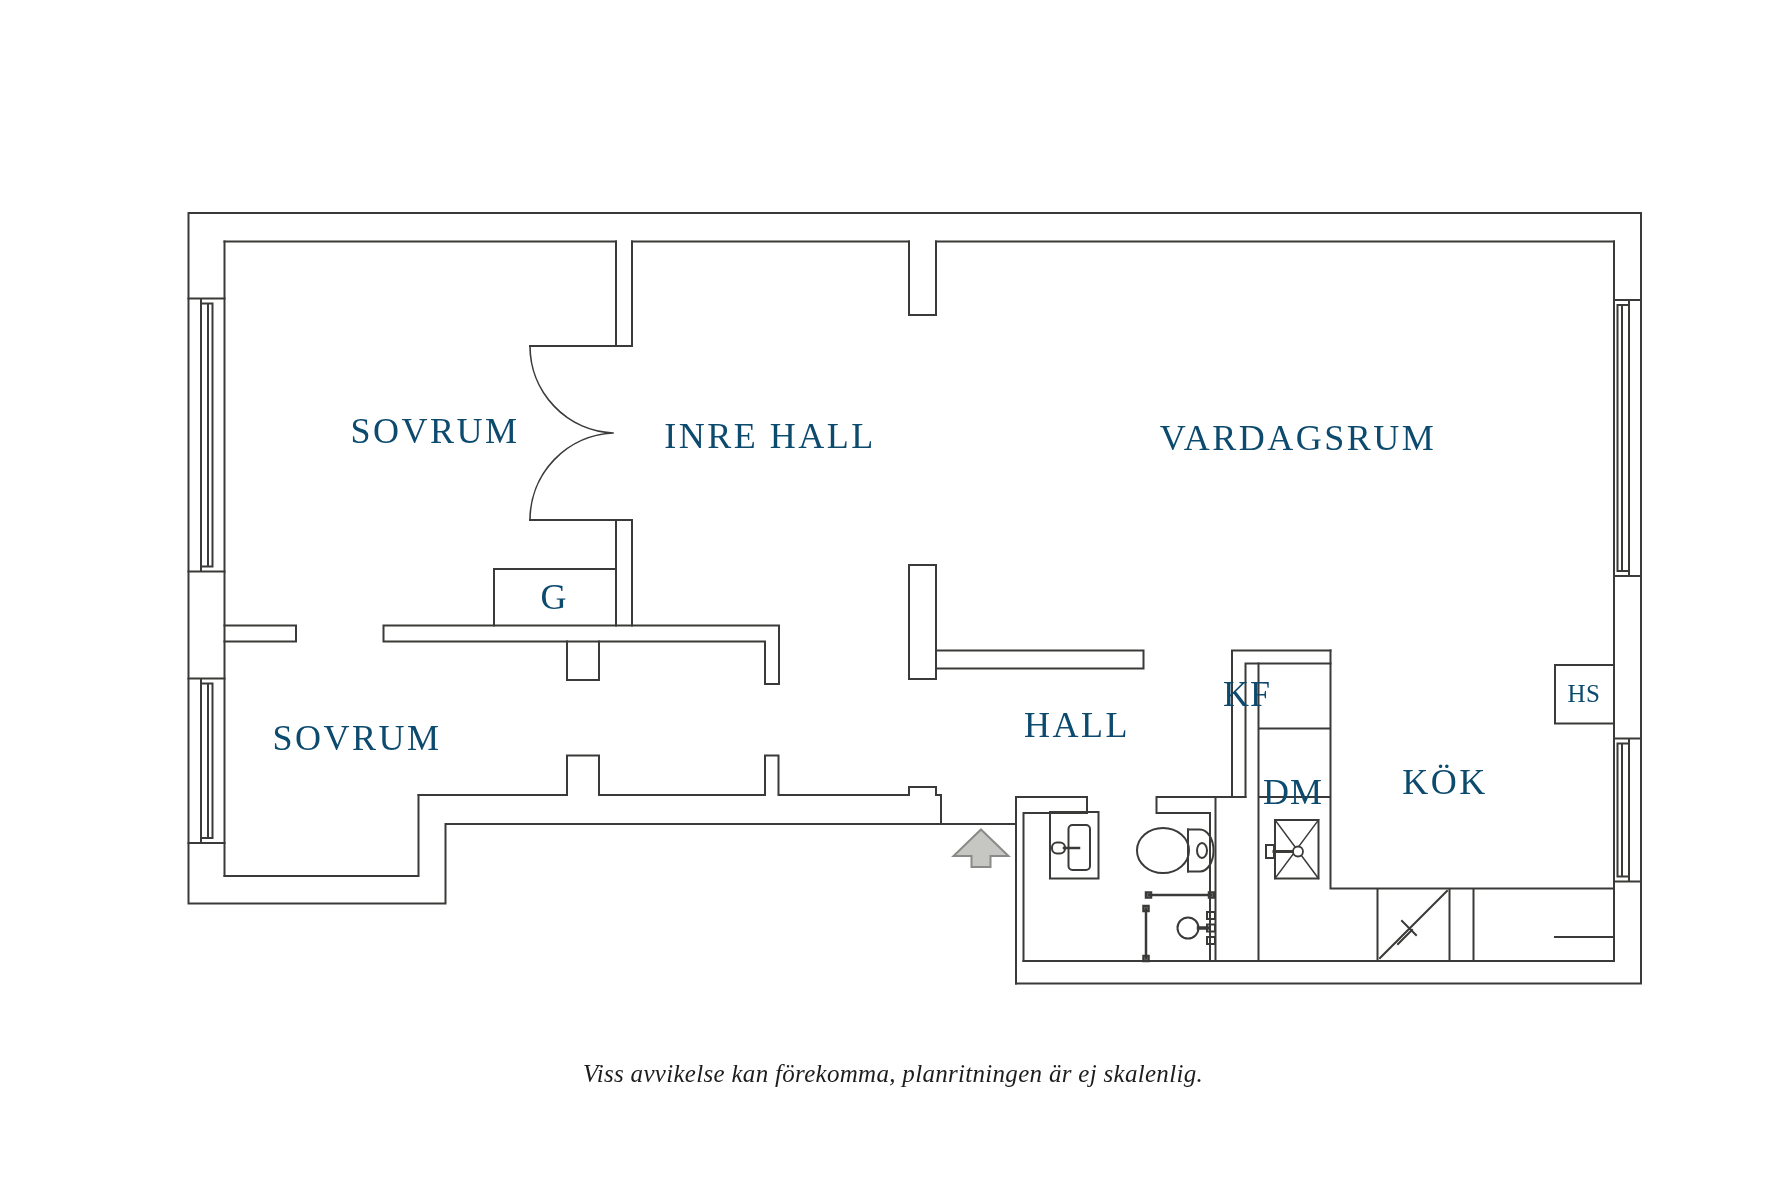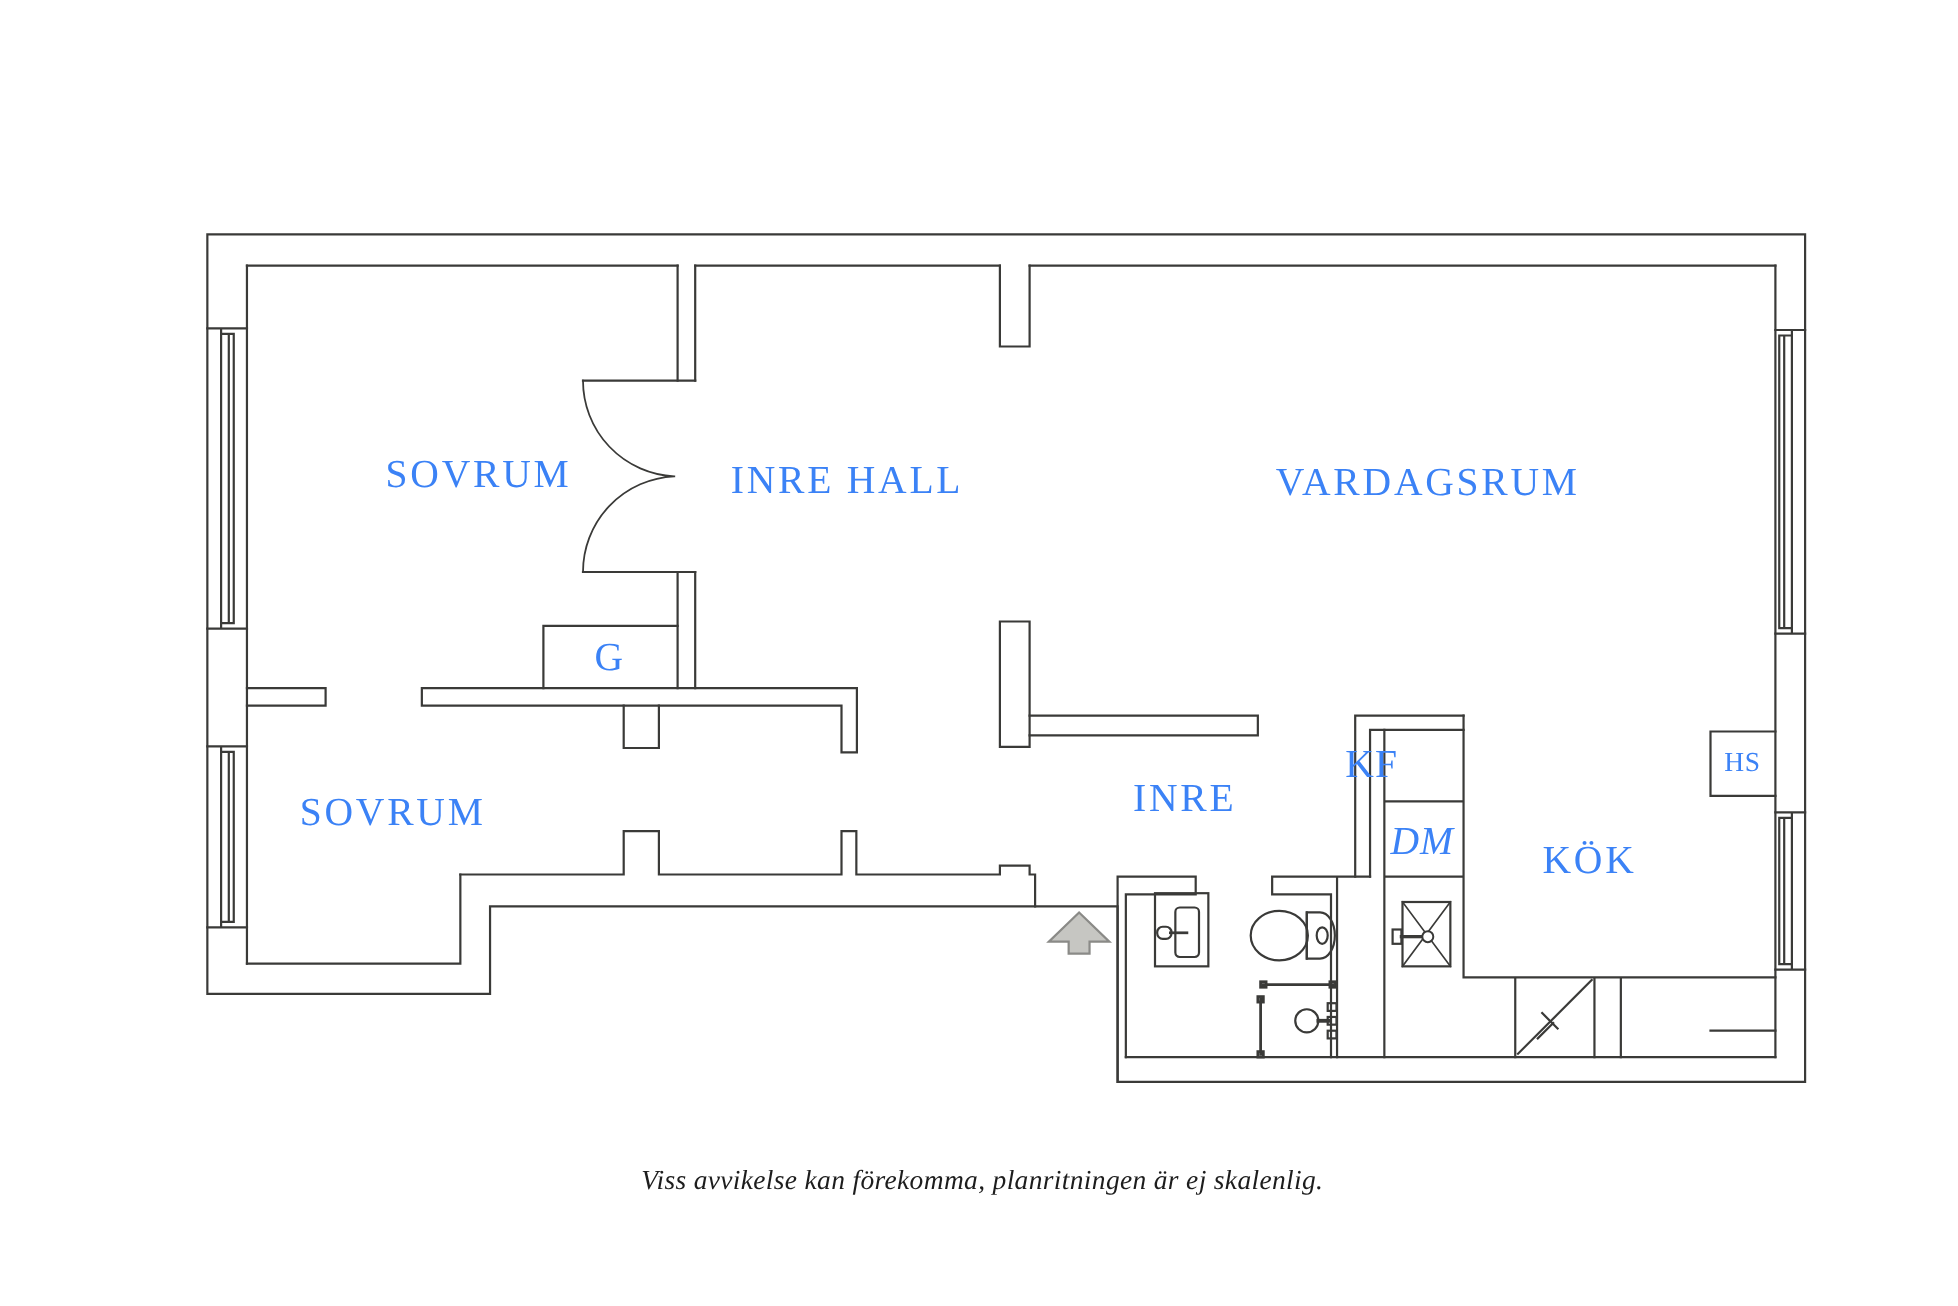--- a/index.html
+++ b/index.html
@@ -1,19 +1,19 @@
 <!DOCTYPE html>
 <html><head>
 <meta charset="utf-8">
 <style>
   html,body{margin:0;padding:0;background:#ffffff;}
   body{width:1780px;height:1187px;position:relative;font-family:"Liberation Serif","DejaVu Serif",serif;}
   #stage{position:absolute;left:0;top:0;width:1780px;height:1187px;background:#ffffff;overflow:hidden;}
   #plan-svg{position:absolute;left:0;top:0;}
-  .lbl{position:absolute;transform:translate(-50%,-50%);color:#3b82f6;white-space:nowrap;
+  .lbl{position:absolute;transform:translate(-50%,-50%);color:#0c4a6e;white-space:nowrap;
        font-family:"Liberation Serif","DejaVu Serif",serif;}
   .room-lbl{font-size:36px;letter-spacing:2.5px;}
   .box-lbl{font-size:36px;letter-spacing:1px;}
   .box-lbl-sm{font-size:25px;letter-spacing:0.5px;}
   .caption{position:absolute;transform:translate(-50%,-50%);font-style:italic;font-size:25px;
            color:#1d1d1d;letter-spacing:0.3px;white-space:nowrap;}
 </style>
 </head>
 <body>
 
@@ -135,23 +135,23 @@
 
     <g>
       <polygon points="981,829.5 1008.5,856 990.5,856 990.5,867 971.5,867 971.5,856 953.5,856" fill="#c6c6c2" stroke="#8a8a87" stroke-width="2" stroke-linejoin="miter"></polygon>
     </g>
   </svg>
 
   <div class="lbl room-lbl" style="left:435px;top:431px;">SOVRUM</div>
   <div class="lbl room-lbl" style="left:1298px;top:438px;">VARDAGSRUM</div>
   <div class="lbl room-lbl" style="left:770px;top:436px;">INRE HALL</div>
   <div class="lbl room-lbl" style="left:357px;top:738px;">SOVRUM</div>
-  <div class="lbl room-lbl" style="left:1077px;top:725px;">INRE</div>
+  <div class="lbl room-lbl" style="left:1077px;top:725px;">HALL</div>
   <div class="lbl room-lbl" style="left:1445px;top:782px;">KÖK</div>
 
   <div class="lbl box-lbl" style="left:554px;top:597px;">G</div>
   <div class="lbl box-lbl" style="left:1247px;top:694px;">KF</div>
-  <div class="lbl box-lbl" style="left:1293px;top:764px;font-style:italic;">DM</div>
+  <div class="lbl box-lbl" style="left:1293px;top:792px;">DM</div>
   <div class="lbl box-lbl-sm" style="left:1584px;top:694px;">HS</div>
 
   <div class="caption" style="left:893px;top:1062px;margin-top:12px;">Viss avvikelse kan förekomma, planritningen är ej skalenlig.</div>
 
 </div>
 
 </body></html>

